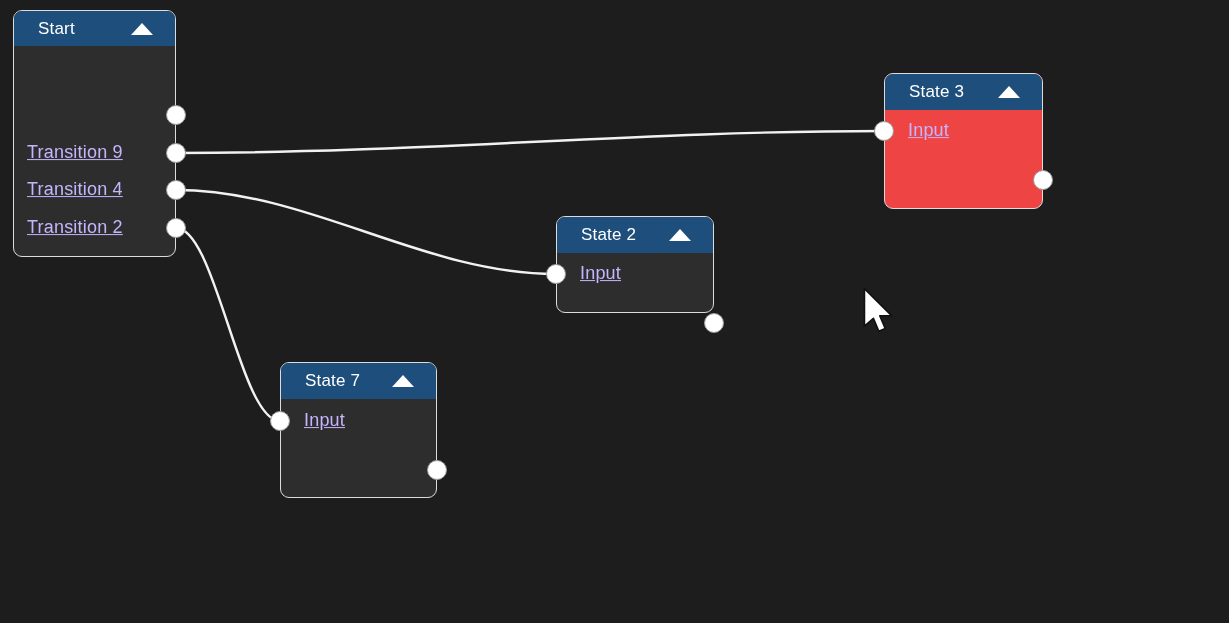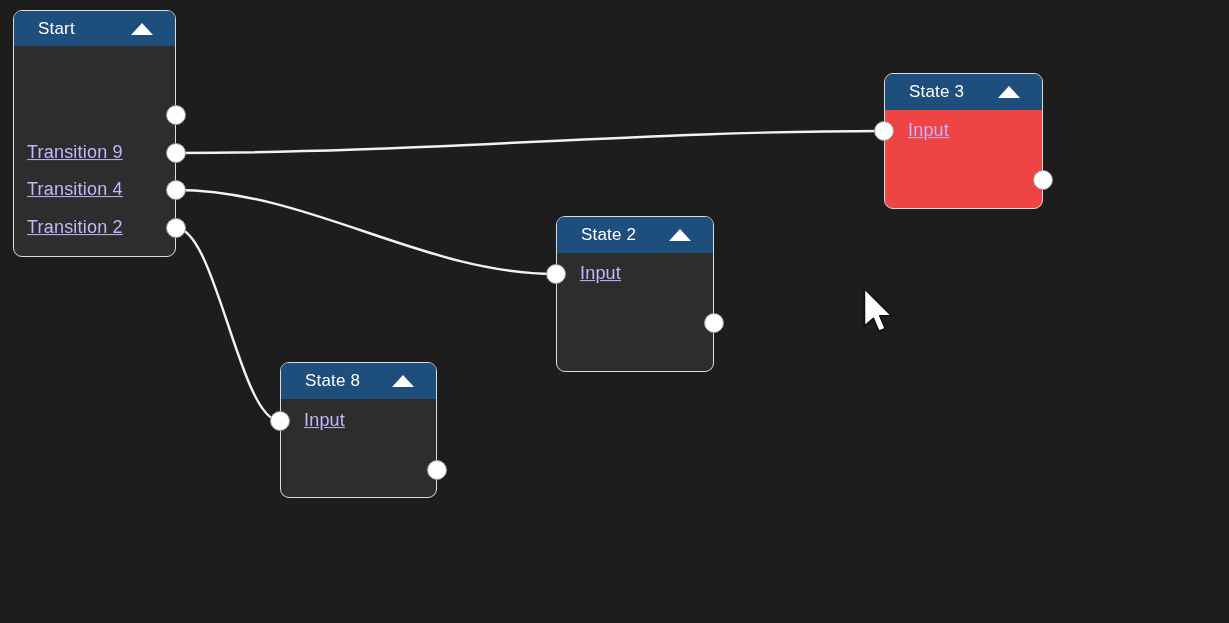--- a/index.html
+++ b/index.html
@@ -98,32 +98,32 @@
       <span class="port-label" style="left: 27px; top: 228px;">Transition 2</span>
       <div class="node" style="left: 884px; top: 73px; width: 159px; height: 136px; background: #ef4444; border-color: rgb(220, 220, 220);">
         <div class="node-header" style="height: 36px; background: rgb(30, 78, 123);">
           <span class="node-title">State 3</span>
           <span class="collapse-triangle"></span>
         </div>
       </div>
       <div class="port" style="left: 884px; top: 131px; background: rgb(255, 255, 255); border-color: rgb(154, 154, 154);"></div>
       <span class="port-label" style="left: 908px; top: 131px;">Input</span>
       <div class="port" style="left: 1043px; top: 180px; background: rgb(255, 255, 255); border-color: rgb(154, 154, 154);"></div>
-      <div class="node" style="left: 556px; top: 216px; width: 158px; height: 156px; background: rgb(45, 45, 45); border-color: rgb(220, 220, 220);">
+      <div class="node" style="left: 556px; top: 216px; width: 158px; height: 97px; background: rgb(45, 45, 45); border-color: rgb(220, 220, 220);">
         <div class="node-header" style="height: 36px; background: rgb(30, 78, 123);">
           <span class="node-title">State 2</span>
           <span class="collapse-triangle"></span>
         </div>
       </div>
       <div class="port" style="left: 556px; top: 274px; background: rgb(255, 255, 255); border-color: rgb(154, 154, 154);"></div>
       <span class="port-label" style="left: 580px; top: 274px;">Input</span>
       <div class="port" style="left: 714px; top: 323px; background: rgb(255, 255, 255); border-color: rgb(154, 154, 154);"></div>
       <div class="node" style="left: 280px; top: 362px; width: 157px; height: 136px; background: rgb(45, 45, 45); border-color: rgb(220, 220, 220);">
         <div class="node-header" style="height: 36px; background: rgb(30, 78, 123);">
-          <span class="node-title">State 8</span>
+          <span class="node-title">State 7</span>
           <span class="collapse-triangle"></span>
         </div>
       </div>
       <div class="port" style="left: 280px; top: 421px; background: rgb(255, 255, 255); border-color: rgb(154, 154, 154);"></div>
       <span class="port-label" style="left: 304px; top: 421px;">Input</span>
       <div class="port" style="left: 437px; top: 470px; background: rgb(255, 255, 255); border-color: rgb(154, 154, 154);"></div>
     </div>
   <svg id="cursor" width="30" height="46" viewBox="0 0 12.5 19.5" style="left: 863px; top: 287px;">
     <path d="M0.5,0.7 L0.5,16.6 L4.3,13.3 L6.6,18.8 L9.3,17.6 L7,12.2 L12,12.1 Z" fill="#ffffff" stroke="#111111" stroke-width="0.7" stroke-linejoin="round"></path>
   </svg>

